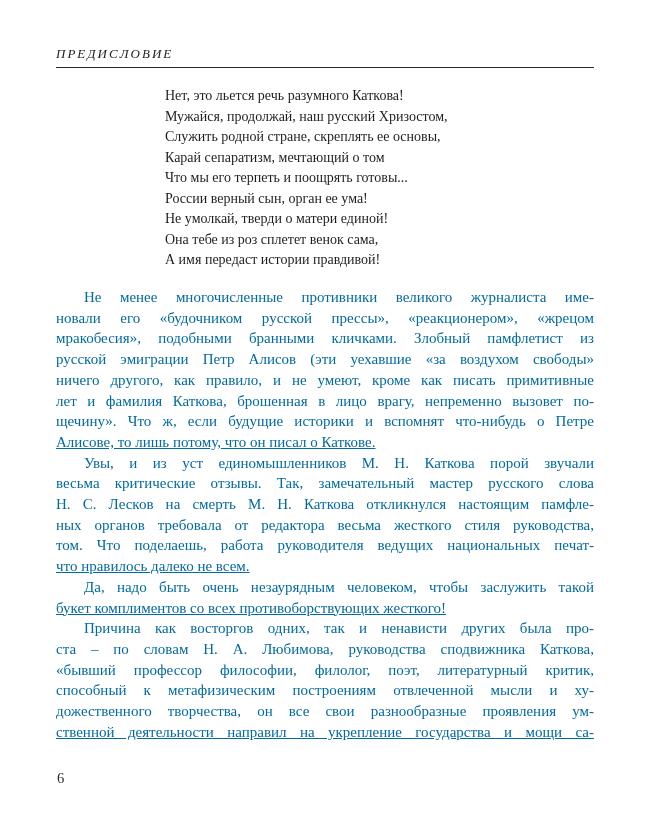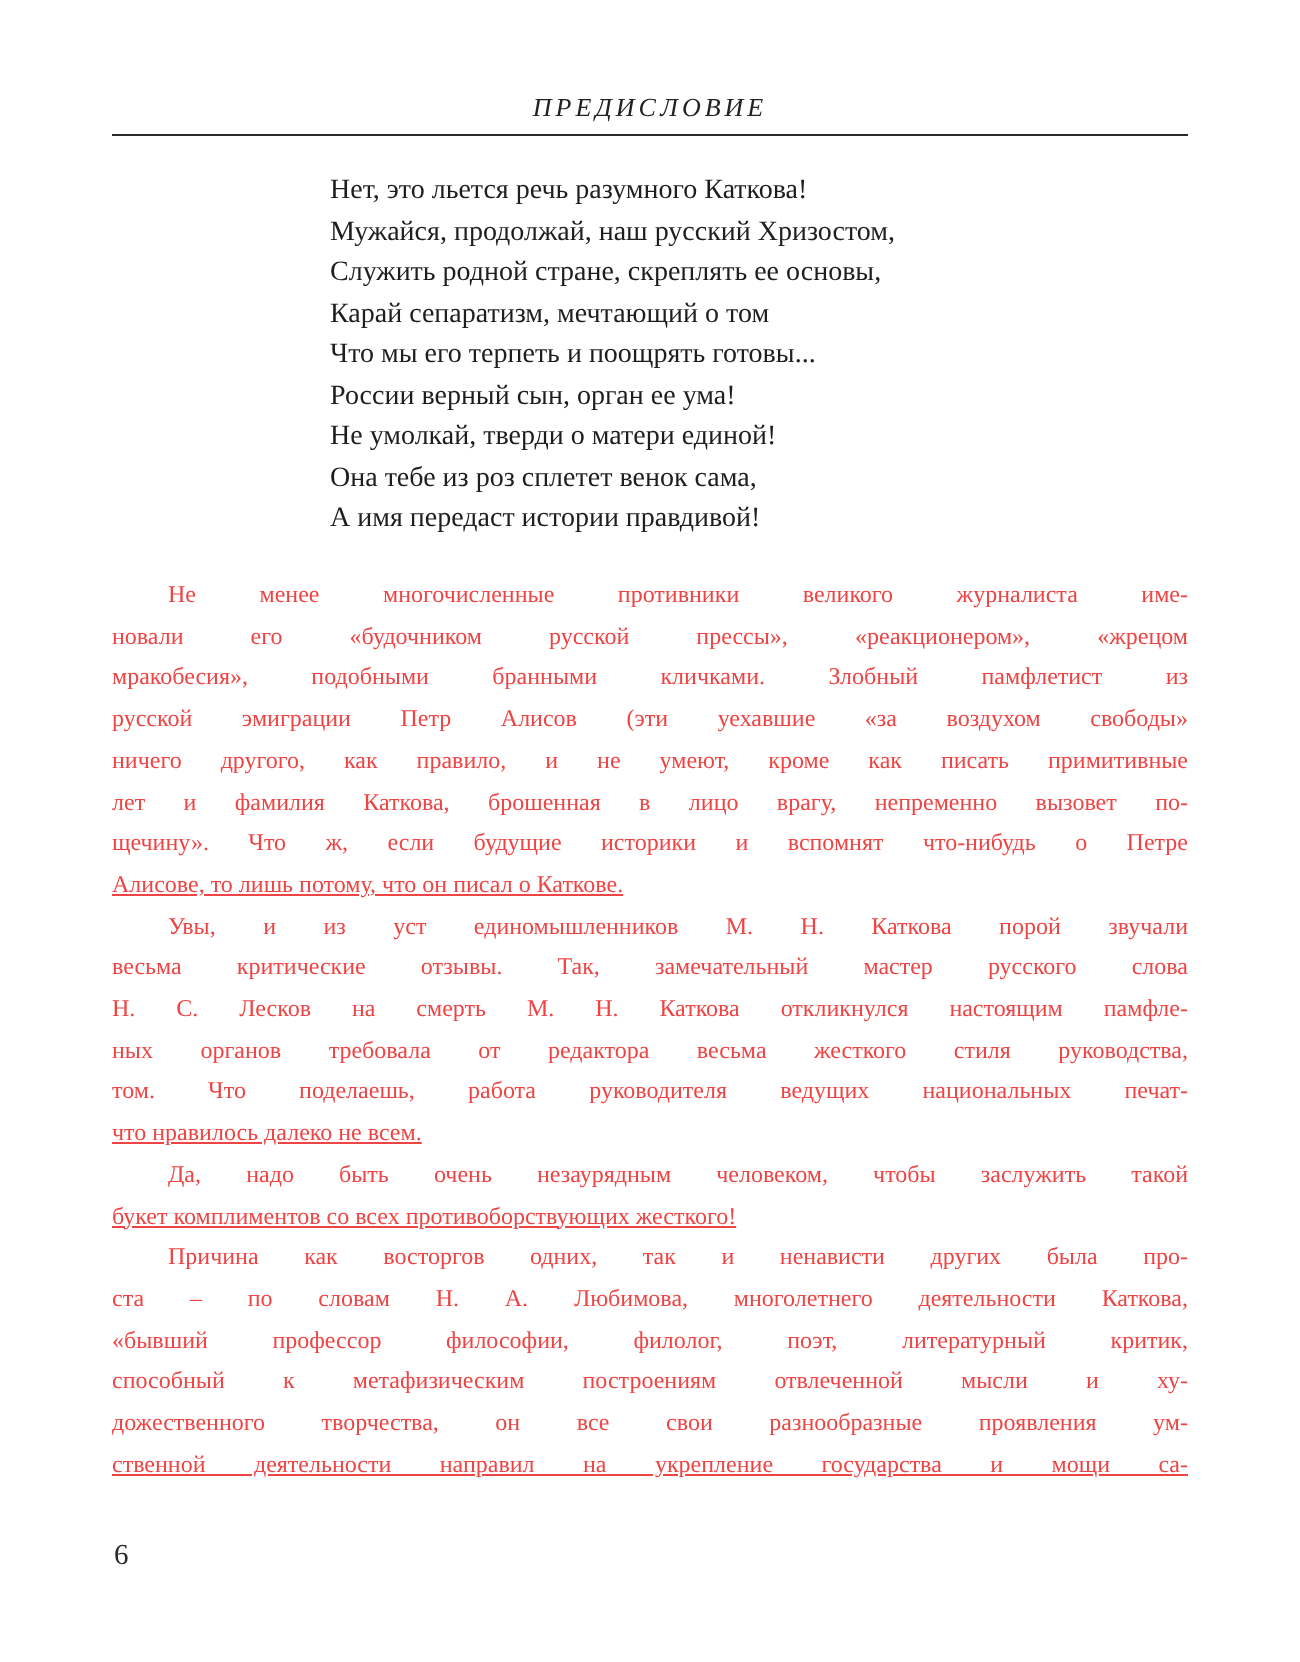--- a/index.html
+++ b/index.html
@@ -14,21 +14,20 @@
     background: #ffffff;
     color: #1e1e1e;
     font-family: "Liberation Serif", "DejaVu Serif", serif;
     overflow: hidden;
   }
   .running-head {
     position: absolute;
     top: 46px;
     left: 56px;
     width: 538px;
-    text-align: center;
     font-style: italic;
     font-size: 13px;
     letter-spacing: 2px;
     color: #222222;
   }
   .head-rule {
     position: absolute;
     top: 67px;
     left: 56px;
     width: 538px;
@@ -44,23 +43,23 @@
     color: #1e1e1e;
   }
   .poem-line {
     white-space: pre;
   }
   .body-text {
     position: absolute;
     top: 287px;
     left: 56px;
     width: 538px;
-    font-size: 12px;
+    font-size: 15px;
     line-height: 20.7px;
-    color: #ef4444;
+    color: #0369a1;
   }
   .para { margin: 0; }
   .tline {
     text-align: justify;
     text-align-last: justify;
   }
   .tline.first {
     text-indent: 28px;
   }
   .tline.last {
@@ -115,21 +114,21 @@
         <div class="tline">ных органов требовала от редактора весьма жесткого стиля руководства,</div>
         <div class="tline">том. Что поделаешь, работа руководителя ведущих национальных печат-</div>
         <div class="tline last">что нравилось далеко не всем.</div>
       </div>
       <div class="para">
         <div class="tline first">Да, надо быть очень незаурядным человеком, чтобы заслужить такой</div>
         <div class="tline last">букет комплиментов со всех противоборствующих жесткого!</div>
       </div>
       <div class="para">
         <div class="tline first">Причина как восторгов одних, так и ненависти других была про-</div>
-        <div class="tline">ста – по словам Н. А. Любимова, многолетнего деятельности Каткова,</div>
+        <div class="tline">ста – по словам Н. А. Любимова, руководства сподвижника Каткова,</div>
         <div class="tline">«бывший профессор философии, филолог, поэт, литературный критик,</div>
         <div class="tline">способный к метафизическим построениям отвлеченной мысли и ху-</div>
         <div class="tline">дожественного творчества, он все свои разнообразные проявления ум-</div>
         <div class="tline last flush">ственной деятельности направил на укрепление государства и мощи са-</div>
       </div>
     </div>
   <div class="page-number">6</div>
 </div>
 
 </body></html>

